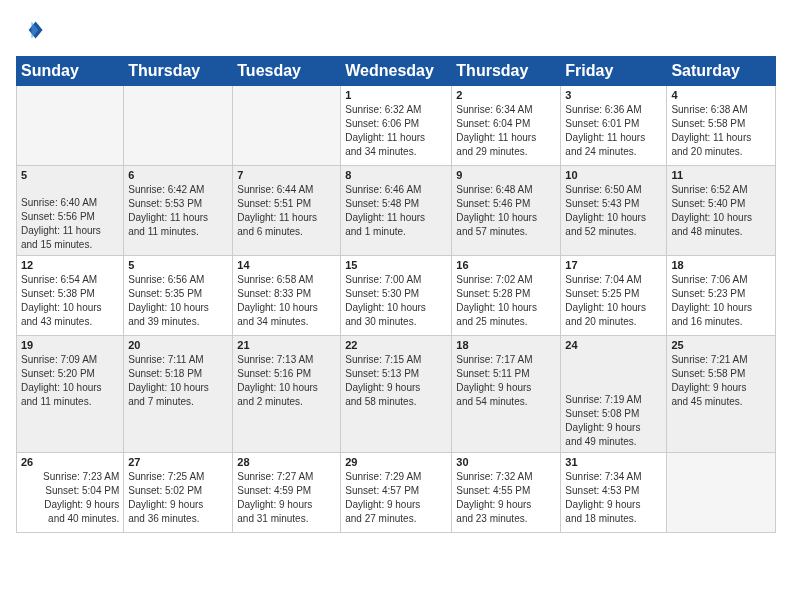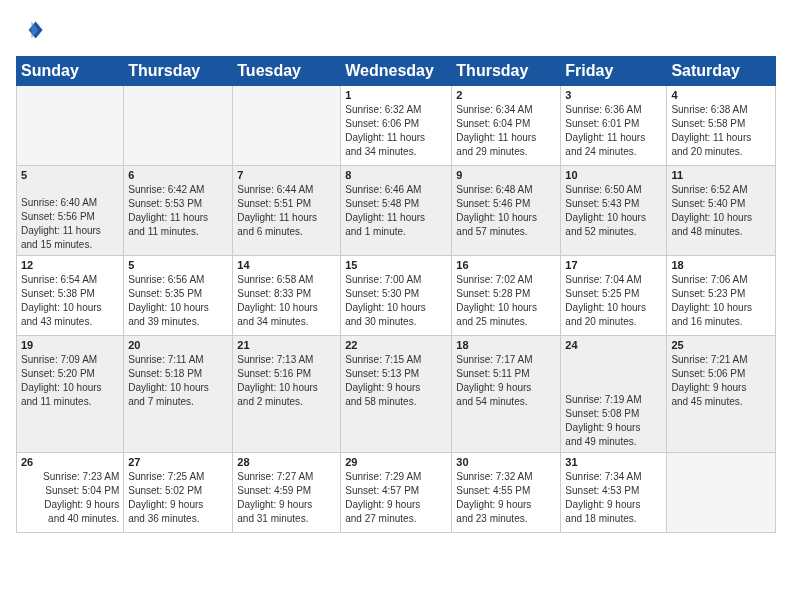--- a/index.html
+++ b/index.html
@@ -308,21 +308,21 @@
           <td>
             <span class="day-number">24</span>
             <div class="day-info" style="white-space: pre-line; margin-top: 42px;">Sunrise: 7:19 AM
 Sunset: 5:08 PM
 Daylight: 9 hours
 and 49 minutes.</div>
           </td>
           <td>
             <span class="day-number">25</span>
             <div class="day-info" style="white-space: pre-line;">Sunrise: 7:21 AM
-Sunset: 5:06 PM
+Sunset: 5:58 PM
 Daylight: 9 hours
 and 45 minutes.</div>
           </td>
         </tr>
         <tr>
           <td>
             <span class="day-number">26</span>
             <div class="day-info" style="white-space: pre-line; text-align: right;">Sunrise: 7:23 AM
 Sunset: 5:04 PM
 Daylight: 9 hours

